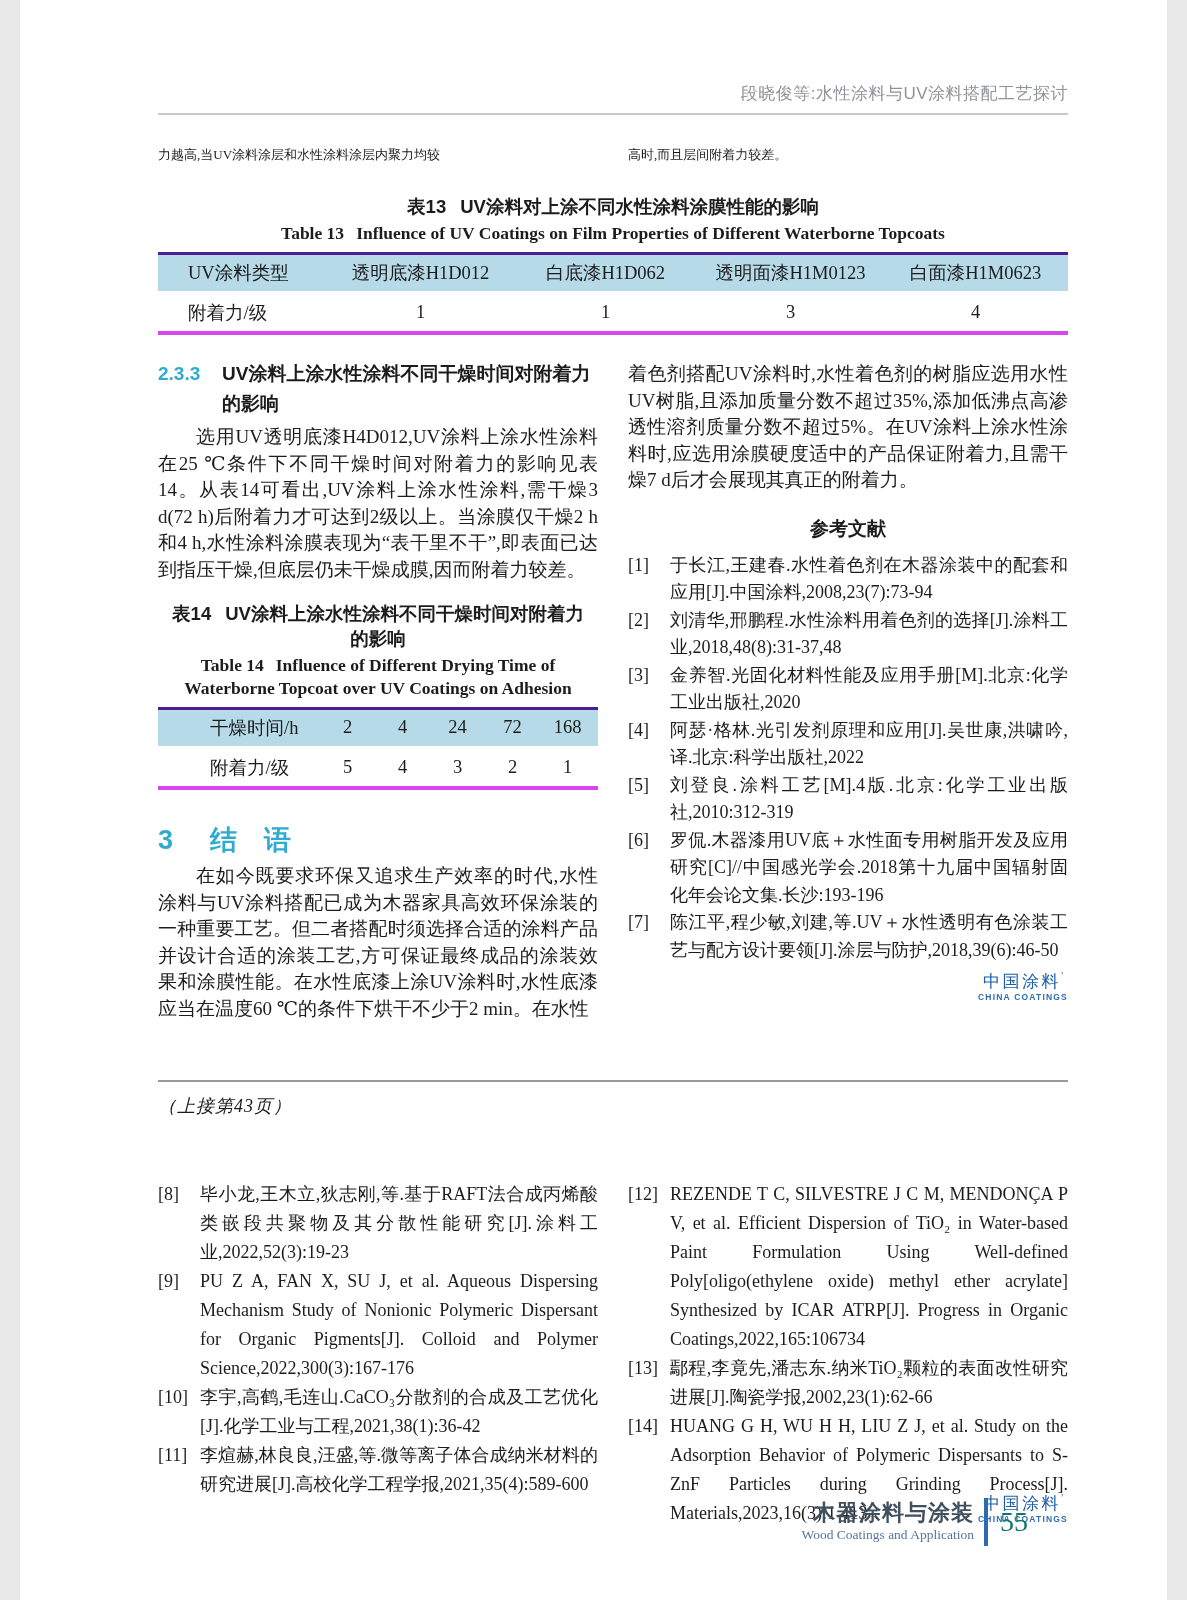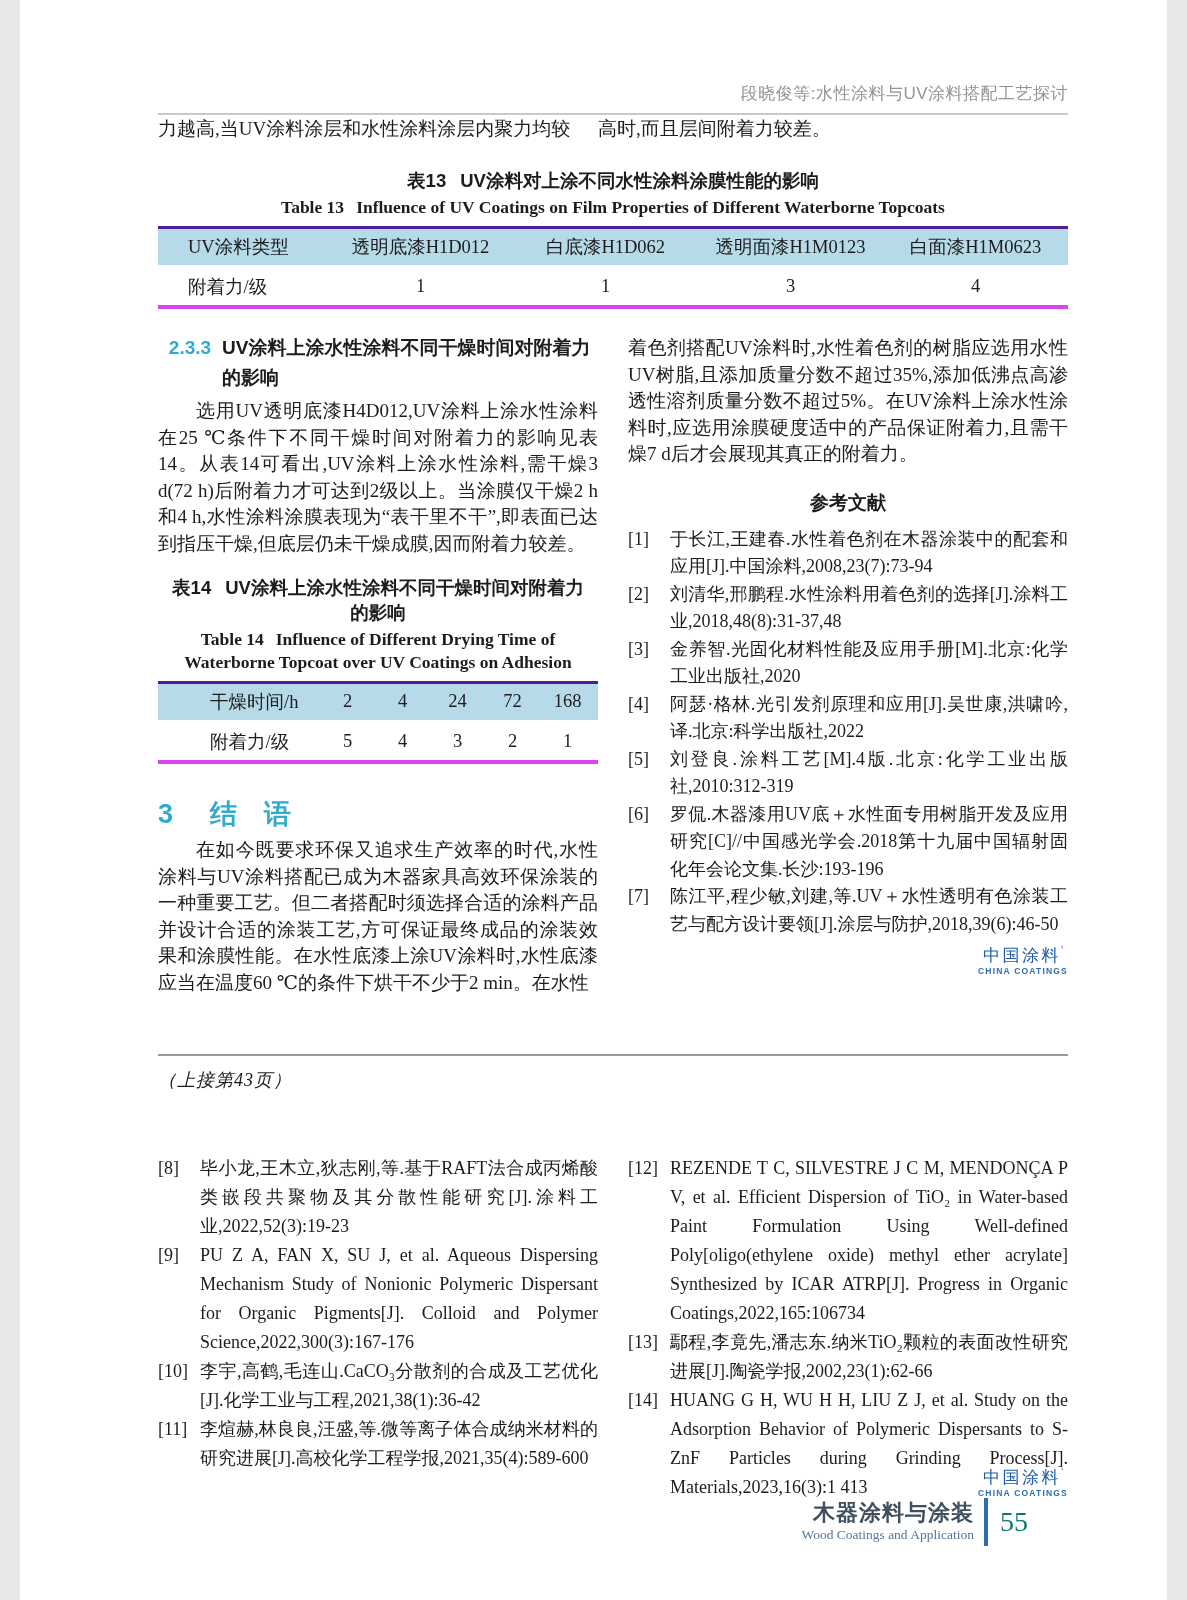--- a/index.html
+++ b/index.html
@@ -4,21 +4,21 @@
 <style>
   html,body{margin:0;padding:0;background:#e8e8e8;}
   .page{position:relative;width:1147px;height:1600px;background:#ffffff;margin:0 auto;
         font-family:"Liberation Serif","DejaVu Serif",serif;color:#1c1c1c;overflow:hidden;}
   .content{position:absolute;left:138px;top:0;width:910px;}
 
   .running-head{margin-top:82px;text-align:right;color:#8f9498;font-size:17px;
                 font-family:"Liberation Sans","DejaVu Sans",sans-serif;letter-spacing:.5px;}
   .head-rule{border:none;border-top:2px solid #c7cacc;margin:8px 0 0 0;}
 
-  .intro-row{display:flex;font-size:19px;line-height:27px;}
+  .intro-row{display:flex;gap:30px;margin-top:26px;font-size:13px;line-height:27px;}
   .intro-row .cell{width:440px;}
   .intro-row .left{text-align:justify;}
 
   
   .tblock{margin-top:26px;}
   .t-title-cn{text-align:center;font-family:"Liberation Sans","DejaVu Sans",sans-serif;
               font-weight:bold;font-size:18.5px;line-height:25px;}
   .t-title-cn .lbl{margin-right:14px;}
   .t-title-en{text-align:center;font-weight:bold;font-size:17.5px;line-height:23px;margin-top:3px;}
   .t-title-en .lbl{margin-right:12px;}
@@ -31,21 +31,21 @@
   .t13 .cc{flex:1;text-align:center;}
   .t14 .c0{width:162px;box-sizing:border-box;padding-left:52px;text-align:left;flex:none;}
   .t14 .cc{width:55px;text-align:center;flex:none;}
 
   
   .cols{display:flex;gap:30px;margin-top:20px;}
   .col{width:440px;}
 
   .sec-h{display:flex;font-family:"Liberation Sans","DejaVu Sans",sans-serif;
          font-weight:bold;font-size:19px;line-height:30px;margin-top:4px;}
-  .sec-num{color:#2fabd0;width:64px;flex:none;text-align:center;}
+  .sec-num{color:#2fabd0;width:64px;flex:none;}
   .sec-title{flex:1;}
 
   .para{font-size:19px;line-height:26.5px;text-align:justify;text-indent:2em;margin:5px 0 0 0;}
   .para.noindent{text-indent:0;}
 
   .t14block{margin-top:18px;}
   .t14block .t-title-cn{padding:0 10px;}
 
   .sec3-h{display:flex;align-items:baseline;margin-top:32px;color:#2fabd0;
           font-family:"Liberation Sans","DejaVu Sans",sans-serif;font-weight:bold;font-size:27px;}

